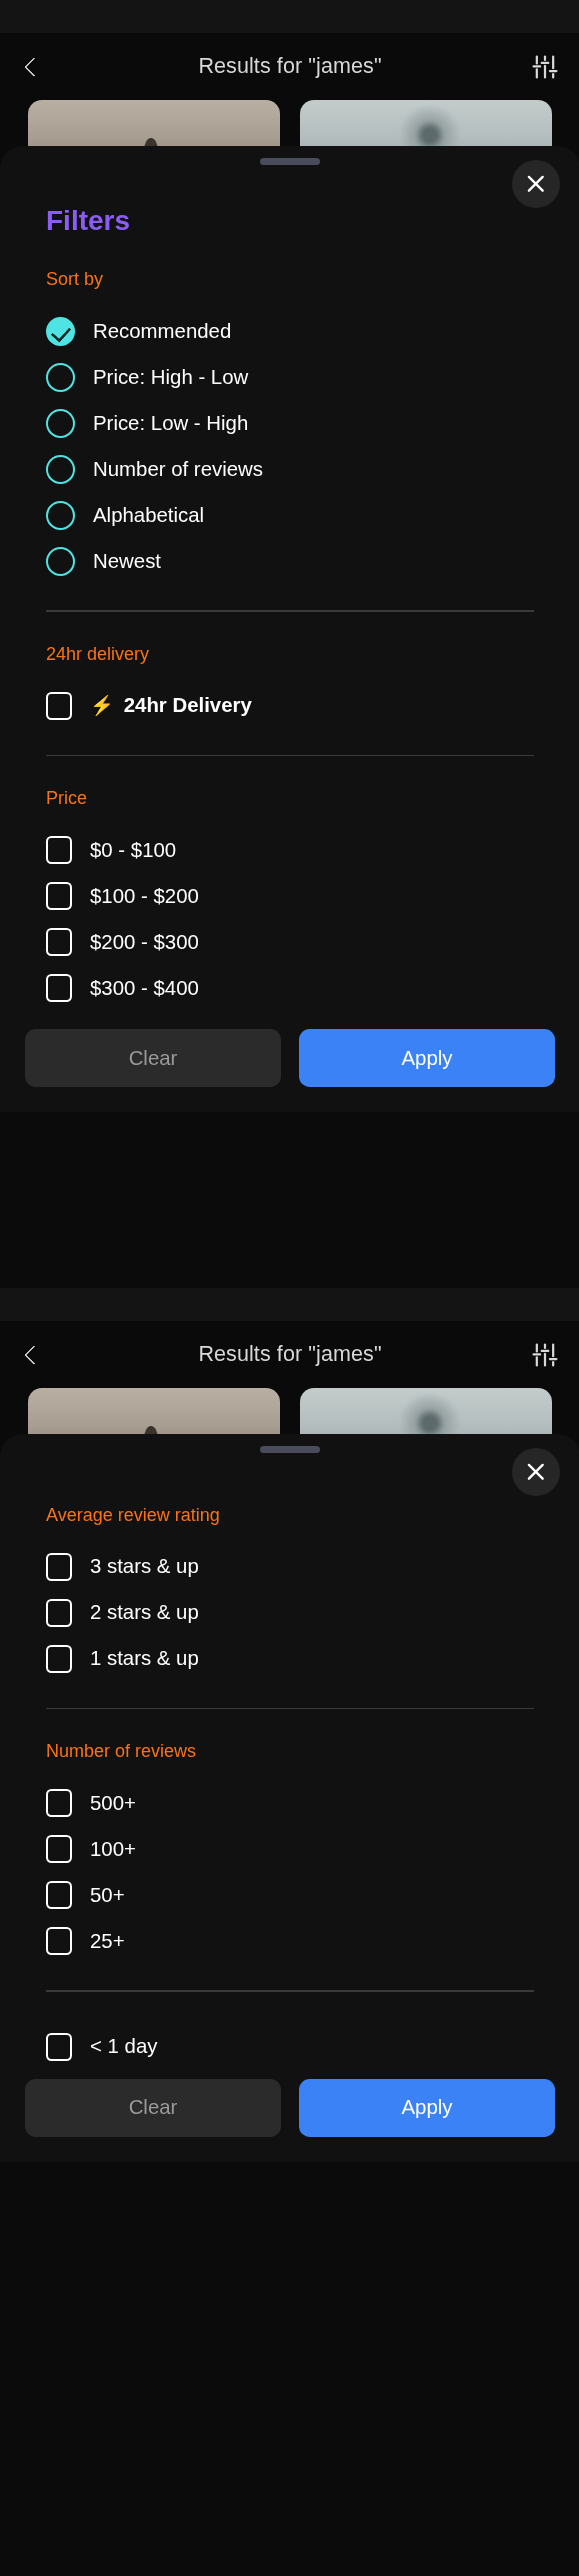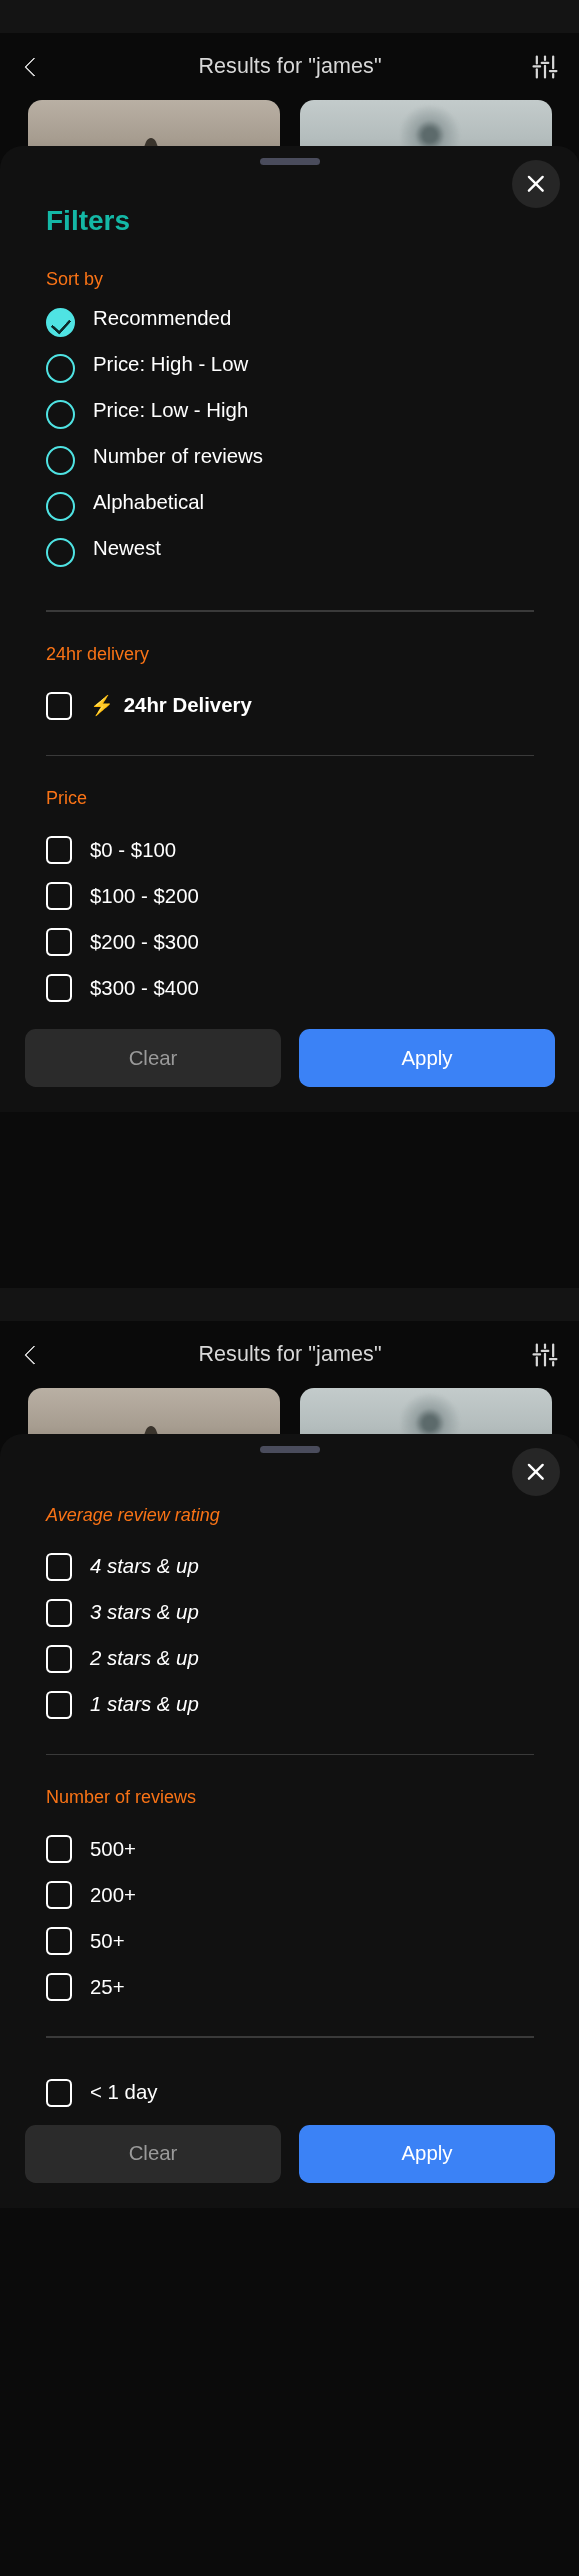--- a/index.html
+++ b/index.html
@@ -145,38 +145,39 @@
     border-radius: 50%;
     background: #262626;
     display: flex; align-items: center; justify-content: center;
     z-index: 8;
   }
   .x-icon { width: 23.6px; height: 23.6px; display:block; }
 
   .sheet-body { padding: 0 46px 0 46px; }
 
   .sheet-title {
-    color: #14b8a6;
+    color: #8b5cf6;
     font-size: 28px;
     font-weight: bold;
     margin-top: 28px;
     margin-bottom: 0;
   }
 
   .section { margin-top: 32px; }
-  .section.tight { margin-top: 21.5px; font-style: italic; }
+  .section.tight { margin-top: 21.5px; }
   .section-label {
     color: #f97316;
     font-size: 18px;
     margin-bottom: 18px;
   }
 
   
   .opt-row {
     display: flex;
+    align-items: center;
     height: 46px;
   }
   .radio {
     width: 29px; height: 29px;
     border-radius: 50%;
     border: 2.7px solid #4fe3e3;
     flex: 0 0 auto;
     margin-right: 18px;
     position: relative;
     background: transparent;
@@ -420,24 +421,20 @@
         </svg>
       </div>
     </div>
 
     <div class="sheet-body" style="padding-top:18px;">
 
       <div class="section tight">
         <div class="section-label">Average review rating</div>
         <div class="cb-row">
           <span class="checkbox"></span>
-          <span class="cb-label">4 stars &amp; up</span>
-        </div>
-        <div class="cb-row">
-          <span class="checkbox"></span>
           <span class="cb-label">3 stars &amp; up</span>
         </div>
         <div class="cb-row">
           <span class="checkbox"></span>
           <span class="cb-label">2 stars &amp; up</span>
         </div>
         <div class="cb-row">
           <span class="checkbox"></span>
           <span class="cb-label">1 stars &amp; up</span>
         </div>
@@ -446,21 +443,21 @@
       <div class="divider"></div>
 
       <div class="section">
         <div class="section-label">Number of reviews</div>
         <div class="cb-row">
           <span class="checkbox"></span>
           <span class="cb-label">500+</span>
         </div>
         <div class="cb-row">
           <span class="checkbox"></span>
-          <span class="cb-label">200+</span>
+          <span class="cb-label">100+</span>
         </div>
         <div class="cb-row">
           <span class="checkbox"></span>
           <span class="cb-label">50+</span>
         </div>
         <div class="cb-row">
           <span class="checkbox"></span>
           <span class="cb-label">25+</span>
         </div>
       </div>

